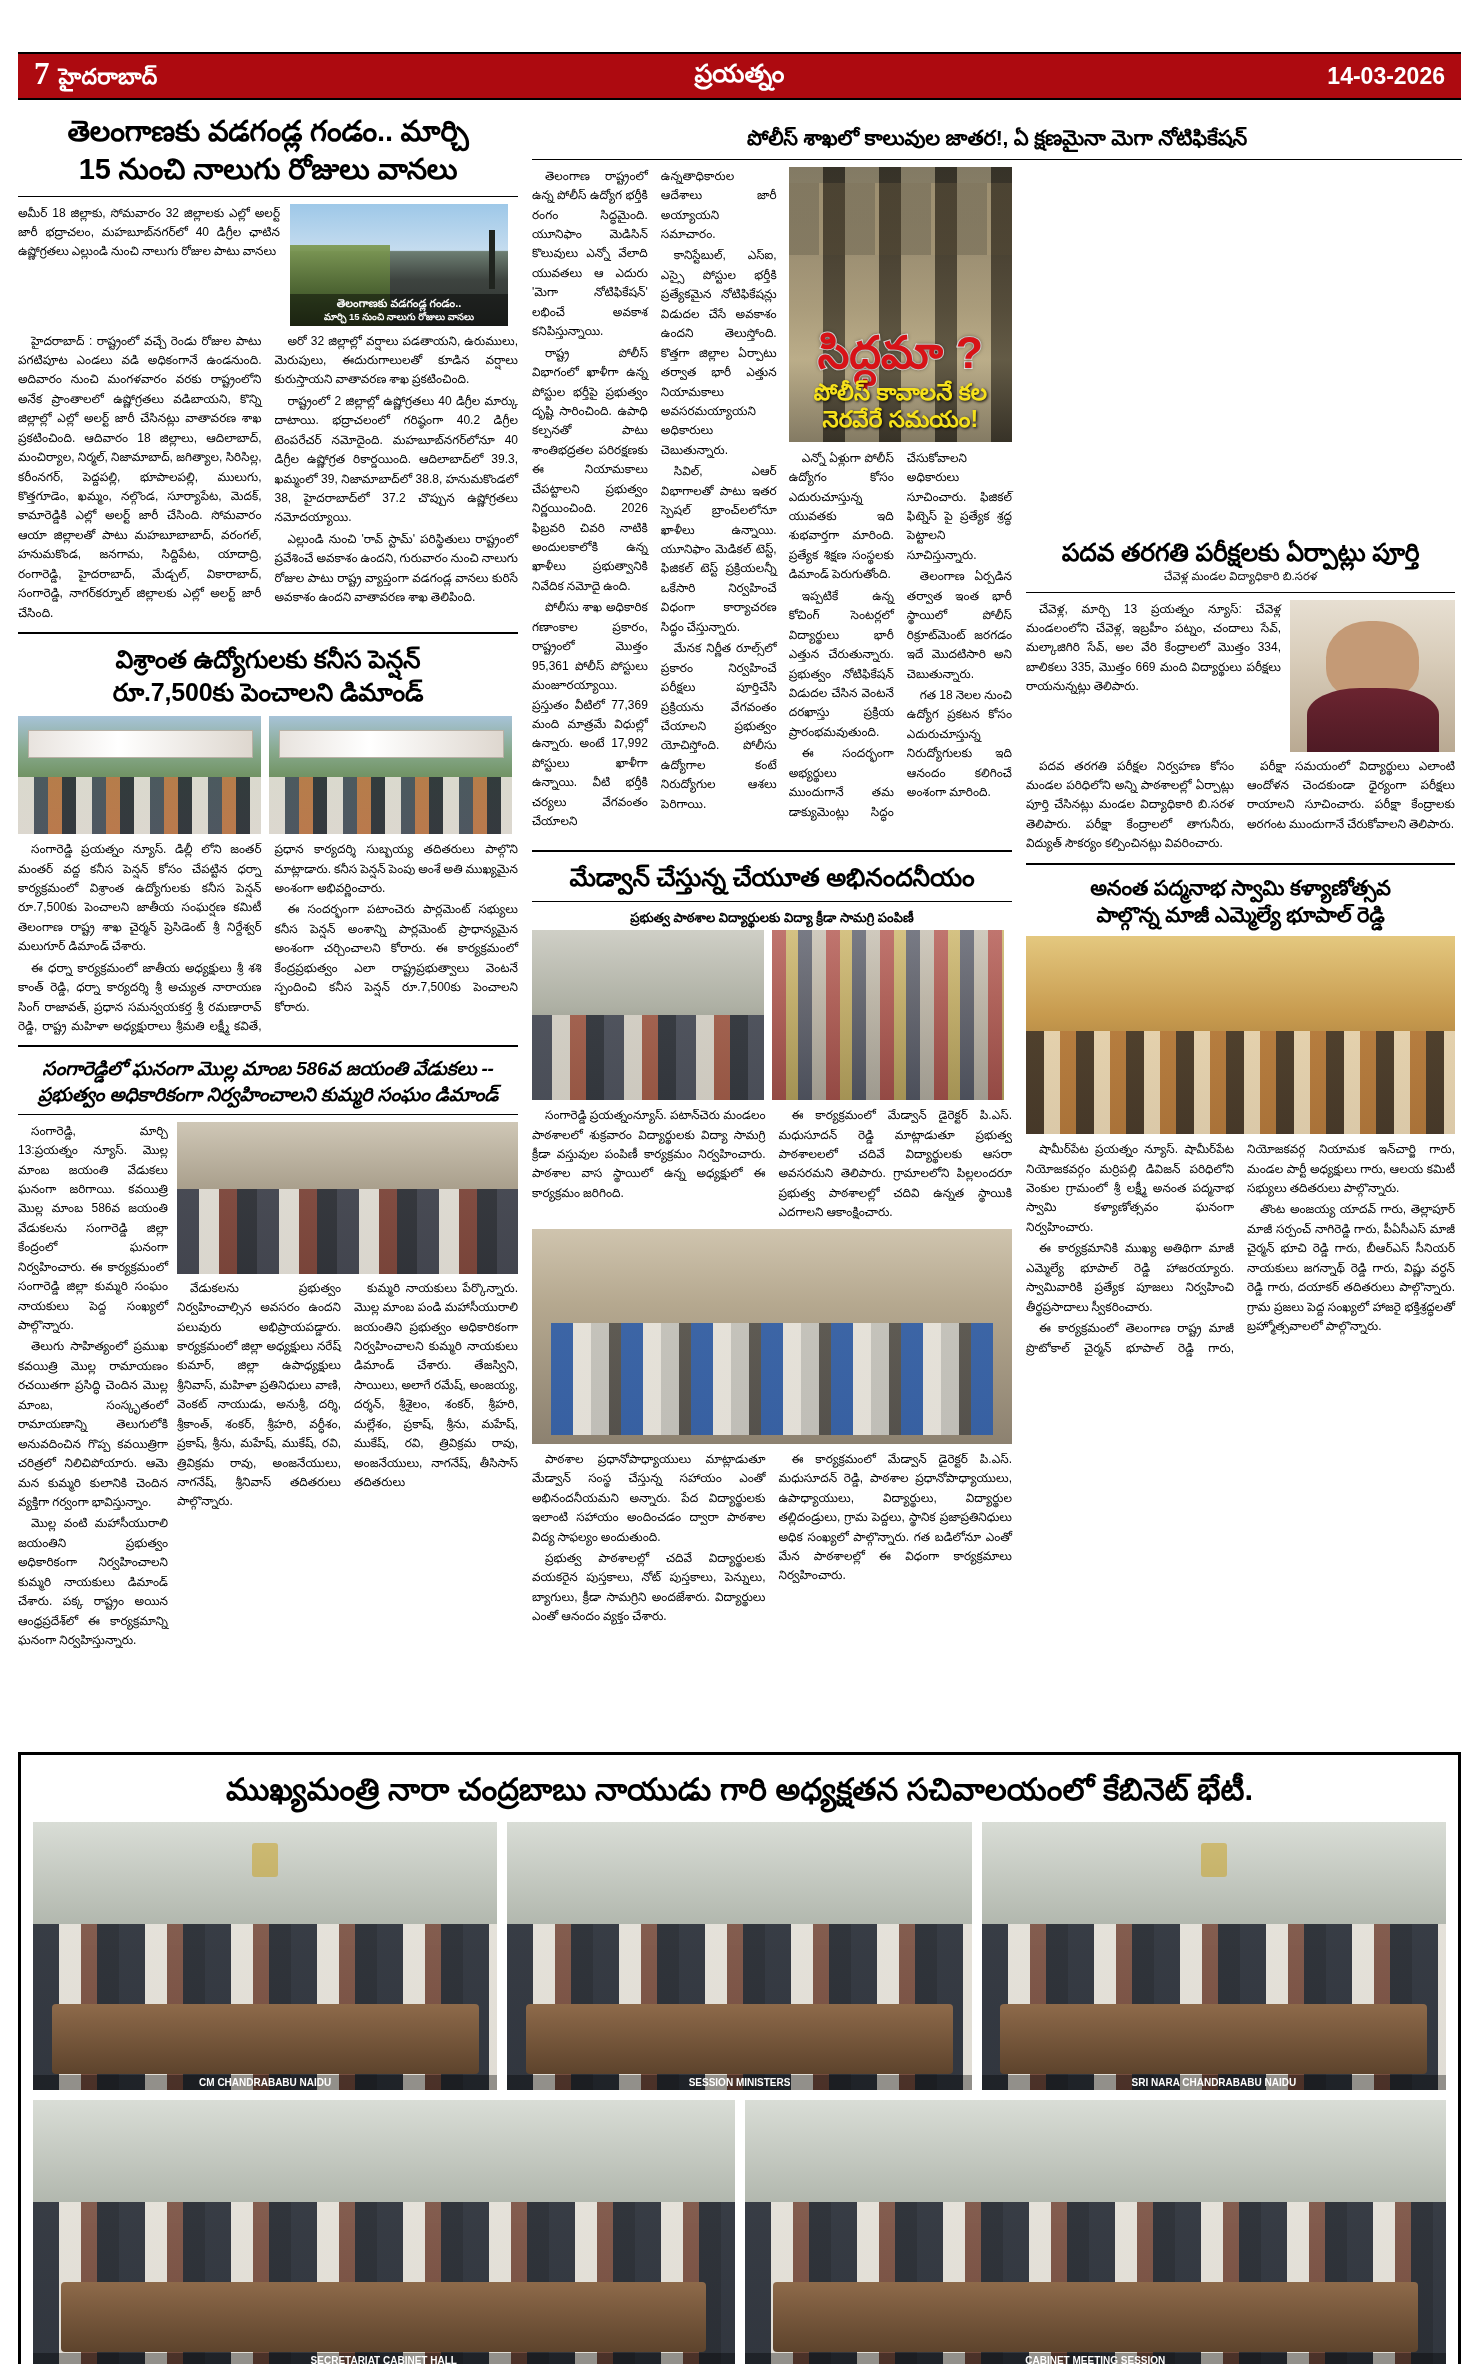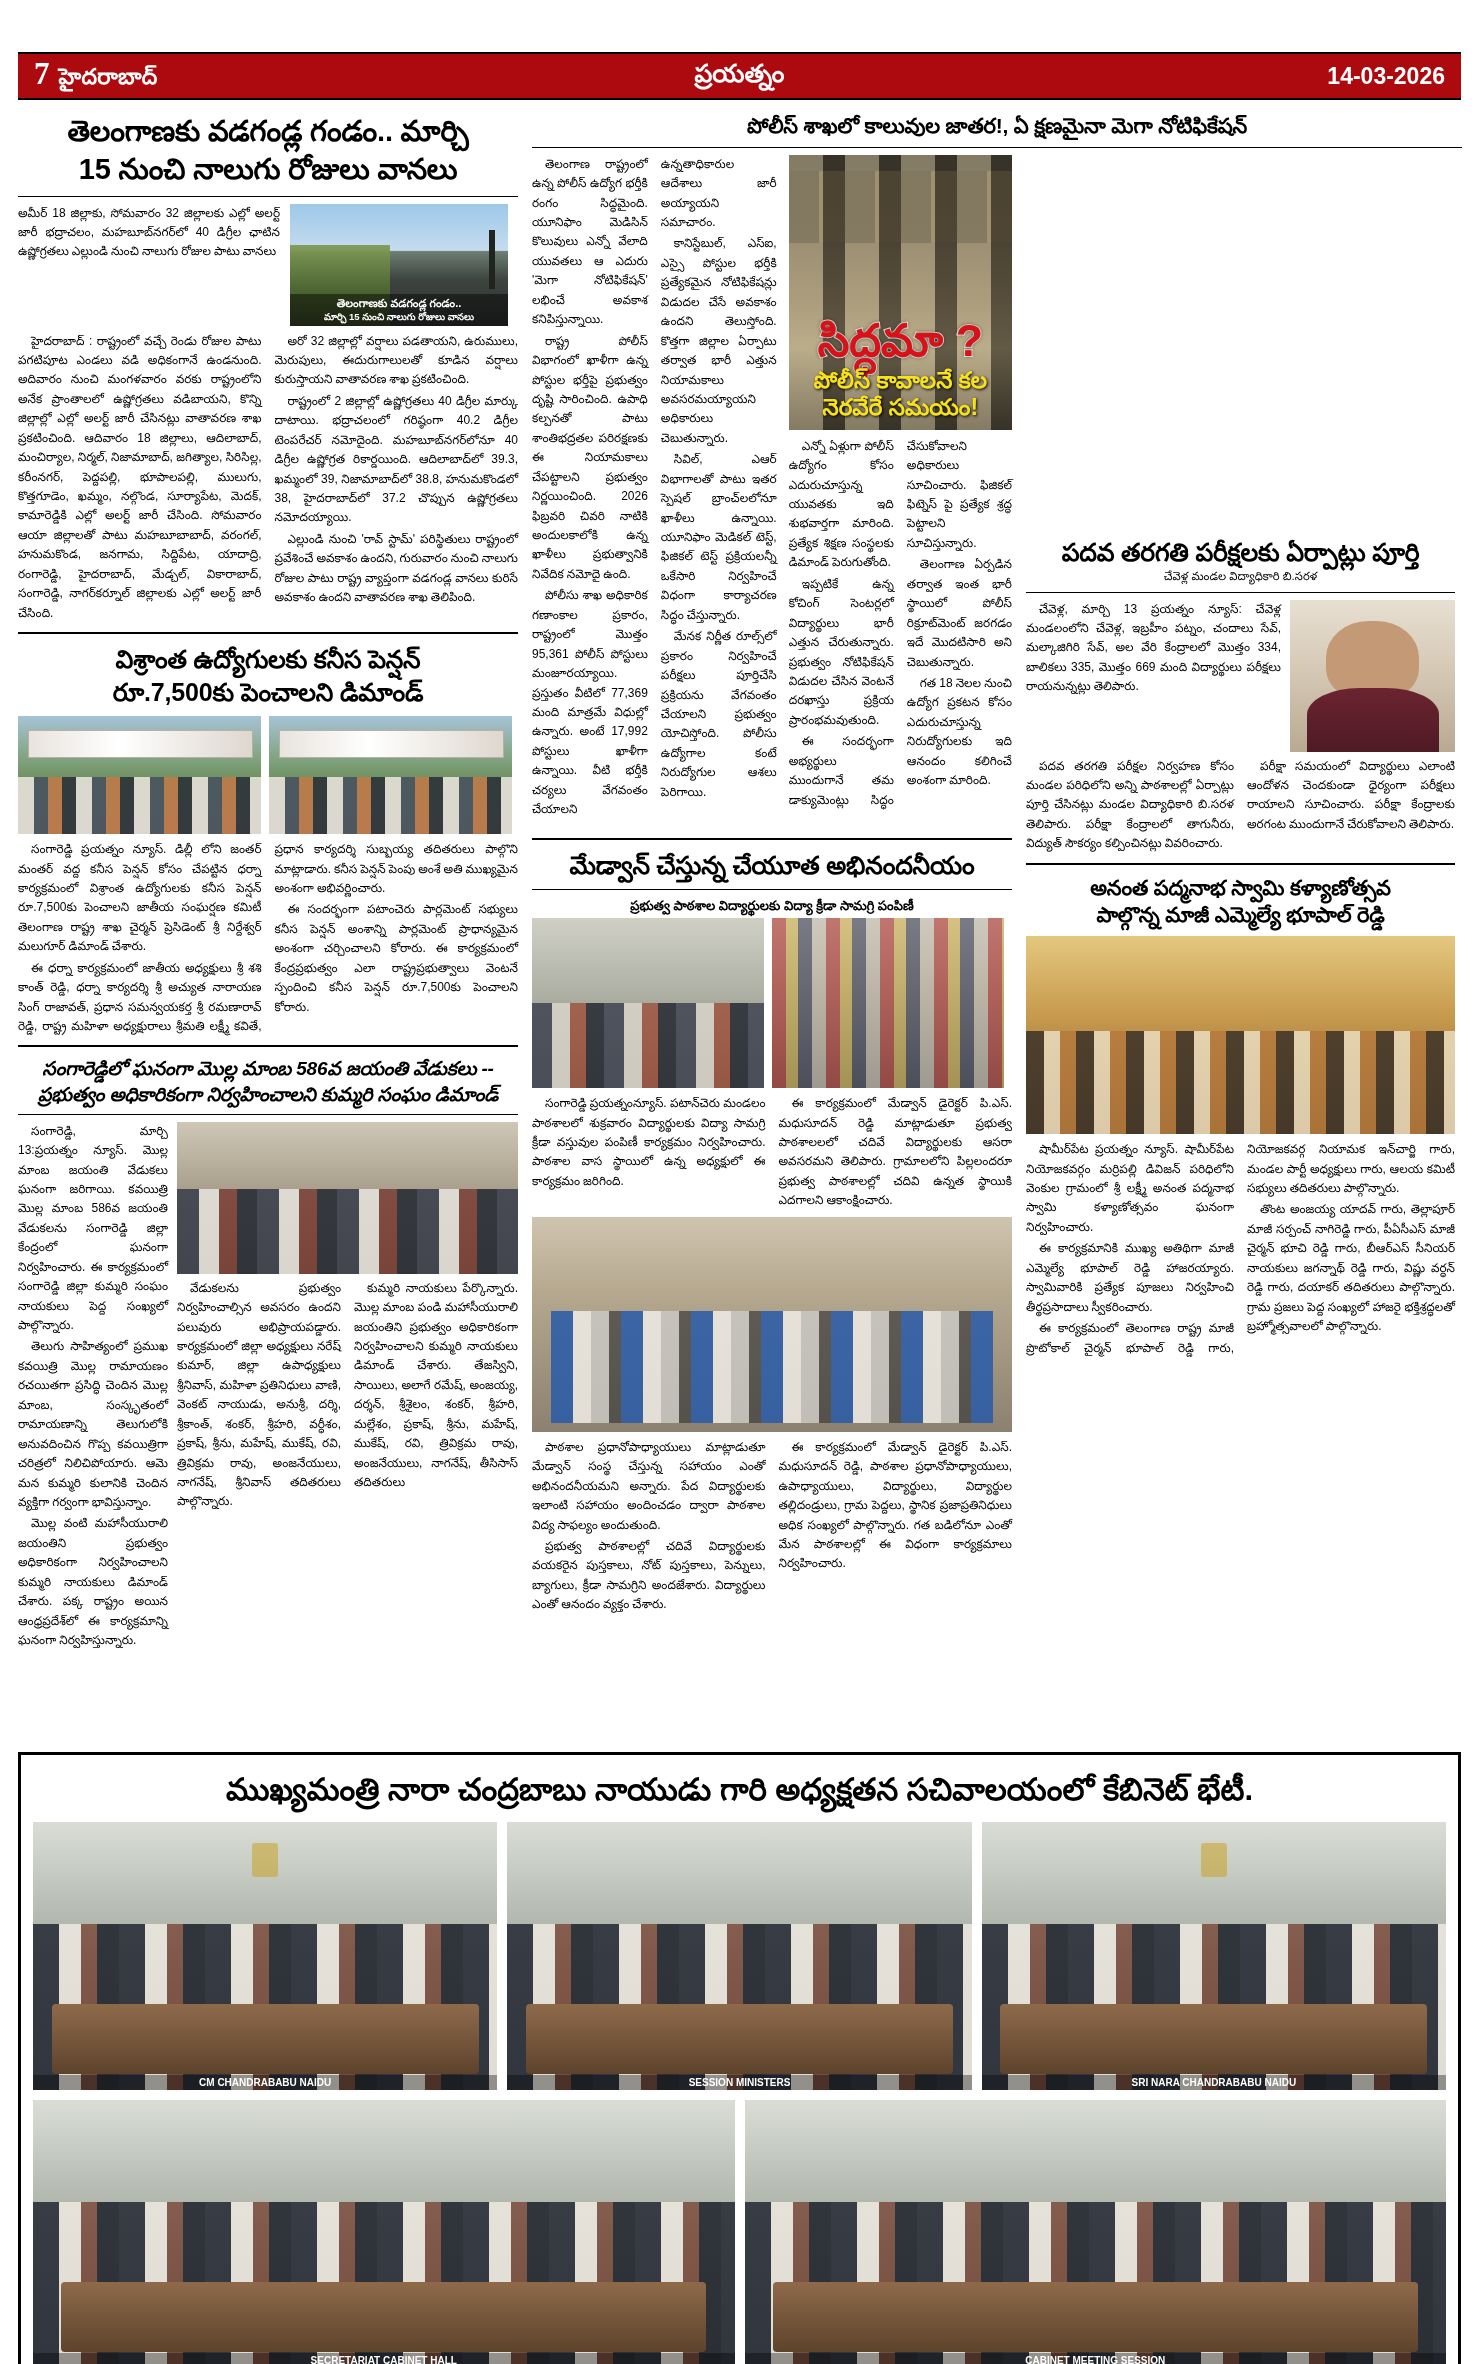--- a/index.html
+++ b/index.html
@@ -53,21 +53,21 @@
 
   
   .content {
     display: flex;
     gap: 14px;
     margin-top: 12px;
     height: 1630px;
   }
   .col { display: flex; flex-direction: column; }
   .col-left   { width: 500px; }
-  .col-mid    { width: 480px; }
+  .col-mid    { width: 480px; margin-top: 12px; }
   .col-right  { width: 429px; }
 
   
   .hl {
     font-weight: bold;
     text-align: center;
     line-height: 1.32;
     letter-spacing: -.2px;
   }
   .hl-xl { font-size: 29px; }

